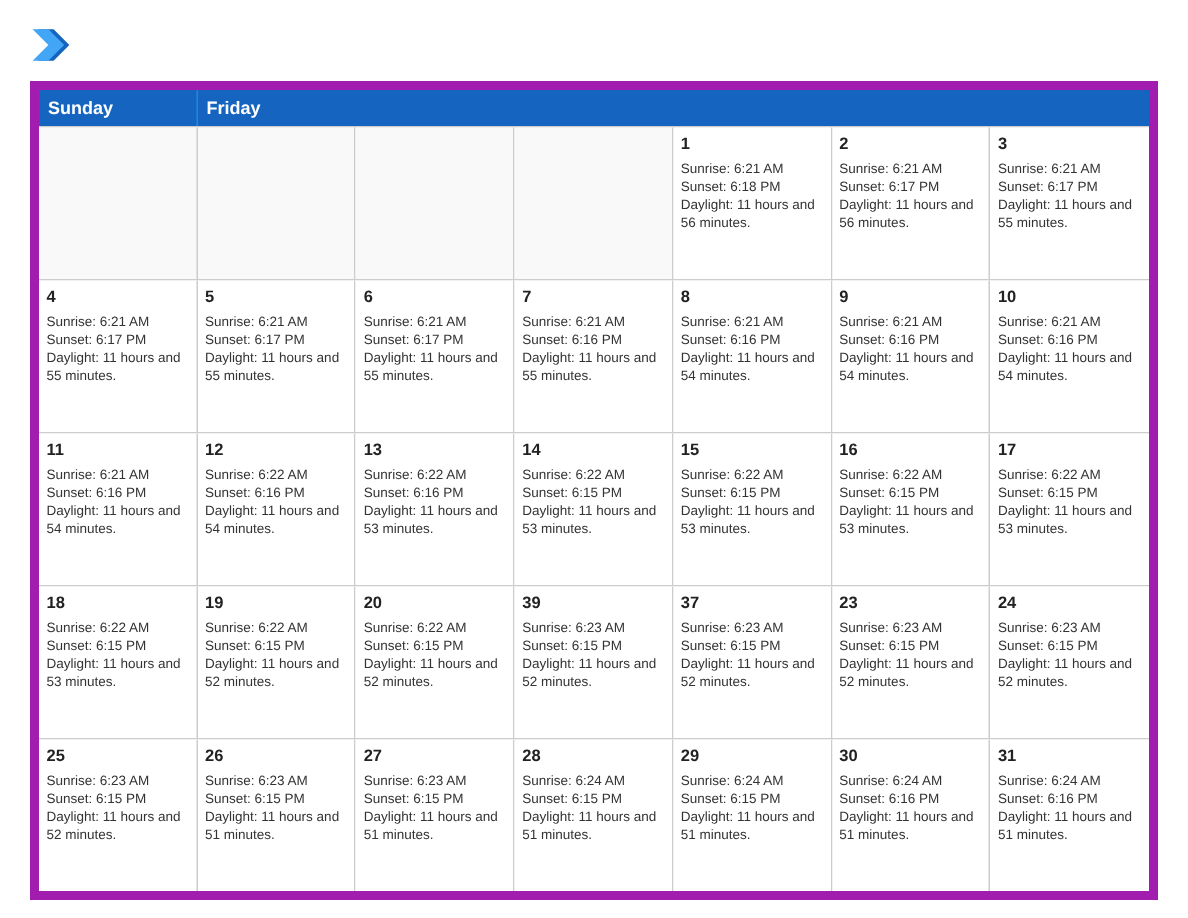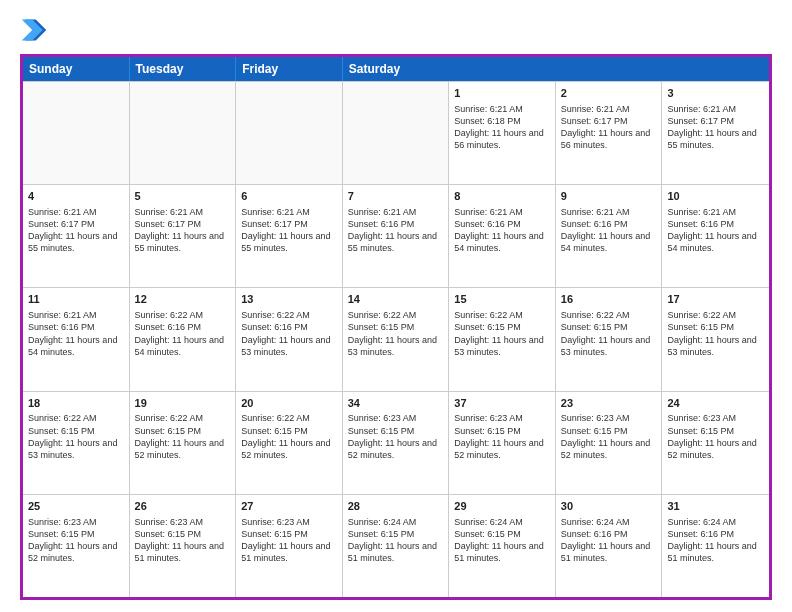--- a/index.html
+++ b/index.html
@@ -49,21 +49,21 @@
       line-height: 1.1;
     }
     .location {
       font-size: 14px;
       color: #444;
     }
     .calendar {
       flex: 1;
       display: flex;
       flex-direction: column;
-      border: 3px solid #a21caf;
+      border: 6px solid #a21caf;
     }
     .cal-header-row {
       display: grid;
       grid-template-columns: repeat(7, 1fr);
       background: #1565c0;
     }
     .cal-header-cell {
       color: #fff;
       font-size: 12px;
       font-weight: bold;
@@ -124,23 +124,21 @@
     </div>
     <div class="title-block">
       <div class="month-year"></div>
       <div class="location"></div>
     </div>
   </div>
 
   <div class="calendar">
     <div class="cal-header-row">
     <div class="cal-header-cell">Sunday</div>
-        <div class="cal-header-cell">Tuesday</div>
         <div class="cal-header-cell">Friday</div>
-        <div class="cal-header-cell">Saturday</div>
       </div>
     <div class="cal-body">
     <div class="cal-row">
           <div class="cal-cell empty"></div>
           <div class="cal-cell empty"></div>
           <div class="cal-cell empty"></div>
           <div class="cal-cell empty"></div>
           <div class="cal-cell">
             <div class="day-num">1</div>
             <div class="cell-text">Sunrise: 6:21 AM<br>Sunset: 6:18 PM<br>Daylight: 11 hours and 56 minutes.</div>
@@ -221,21 +219,21 @@
           </div>
           <div class="cal-cell">
             <div class="day-num">19</div>
             <div class="cell-text">Sunrise: 6:22 AM<br>Sunset: 6:15 PM<br>Daylight: 11 hours and 52 minutes.</div>
           </div>
           <div class="cal-cell">
             <div class="day-num">20</div>
             <div class="cell-text">Sunrise: 6:22 AM<br>Sunset: 6:15 PM<br>Daylight: 11 hours and 52 minutes.</div>
           </div>
           <div class="cal-cell">
-            <div class="day-num">34</div>
+            <div class="day-num">39</div>
             <div class="cell-text">Sunrise: 6:23 AM<br>Sunset: 6:15 PM<br>Daylight: 11 hours and 52 minutes.</div>
           </div>
           <div class="cal-cell">
             <div class="day-num">37</div>
             <div class="cell-text">Sunrise: 6:23 AM<br>Sunset: 6:15 PM<br>Daylight: 11 hours and 52 minutes.</div>
           </div>
           <div class="cal-cell">
             <div class="day-num">23</div>
             <div class="cell-text">Sunrise: 6:23 AM<br>Sunset: 6:15 PM<br>Daylight: 11 hours and 52 minutes.</div>
           </div>

